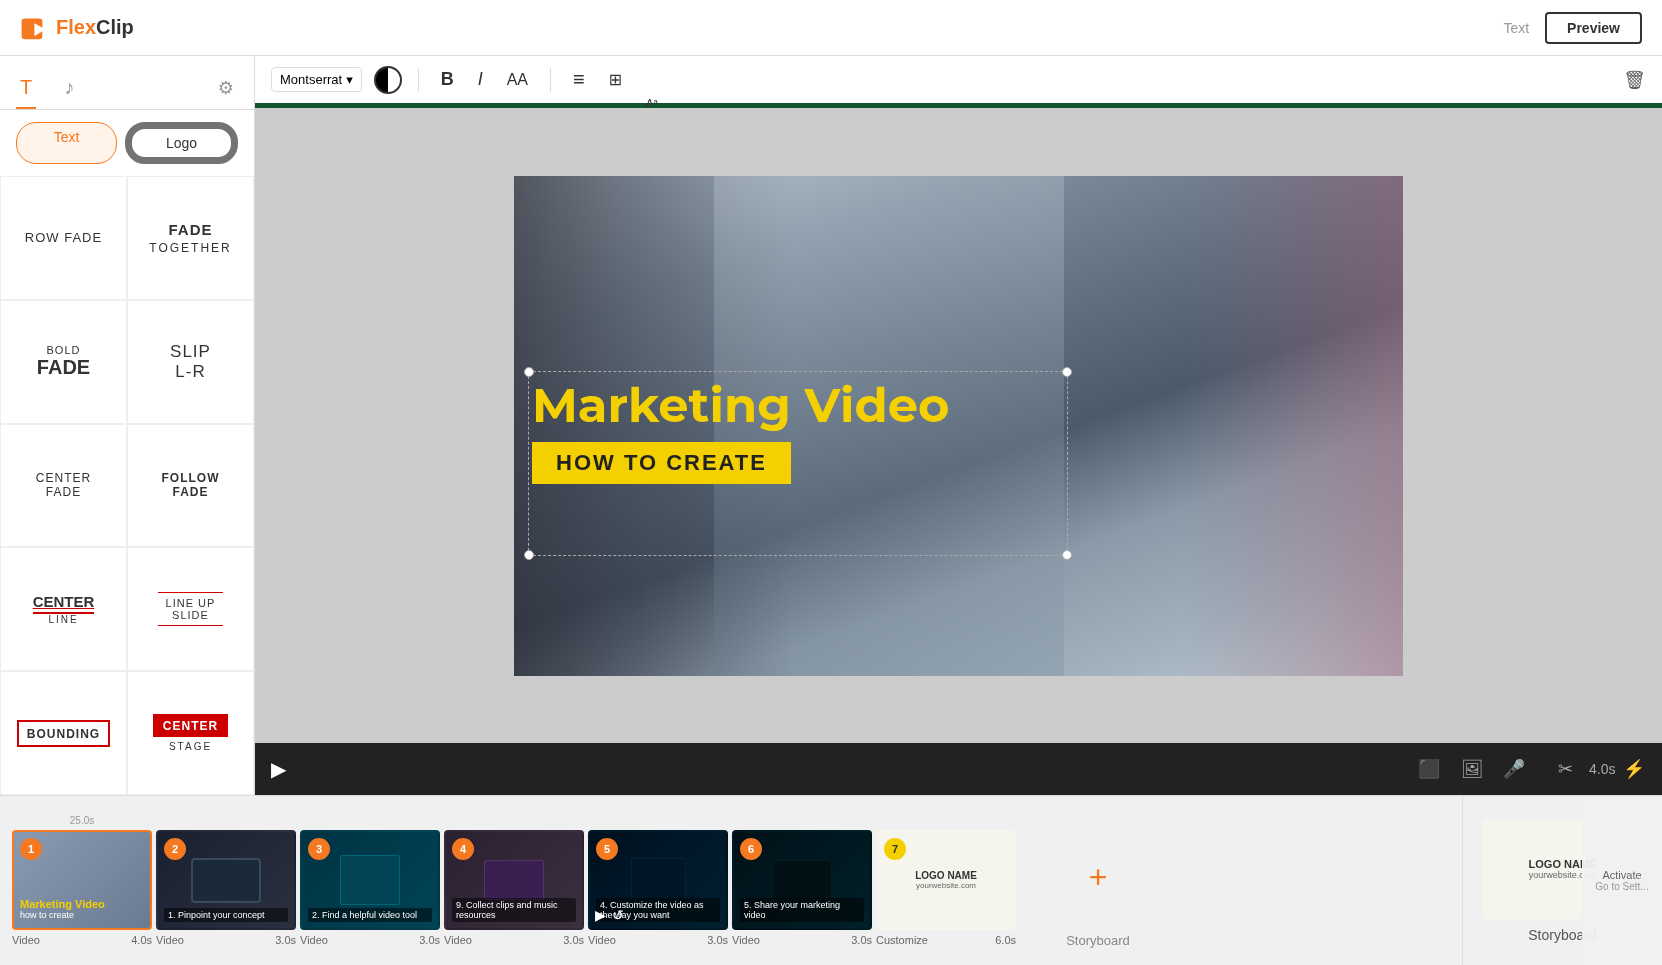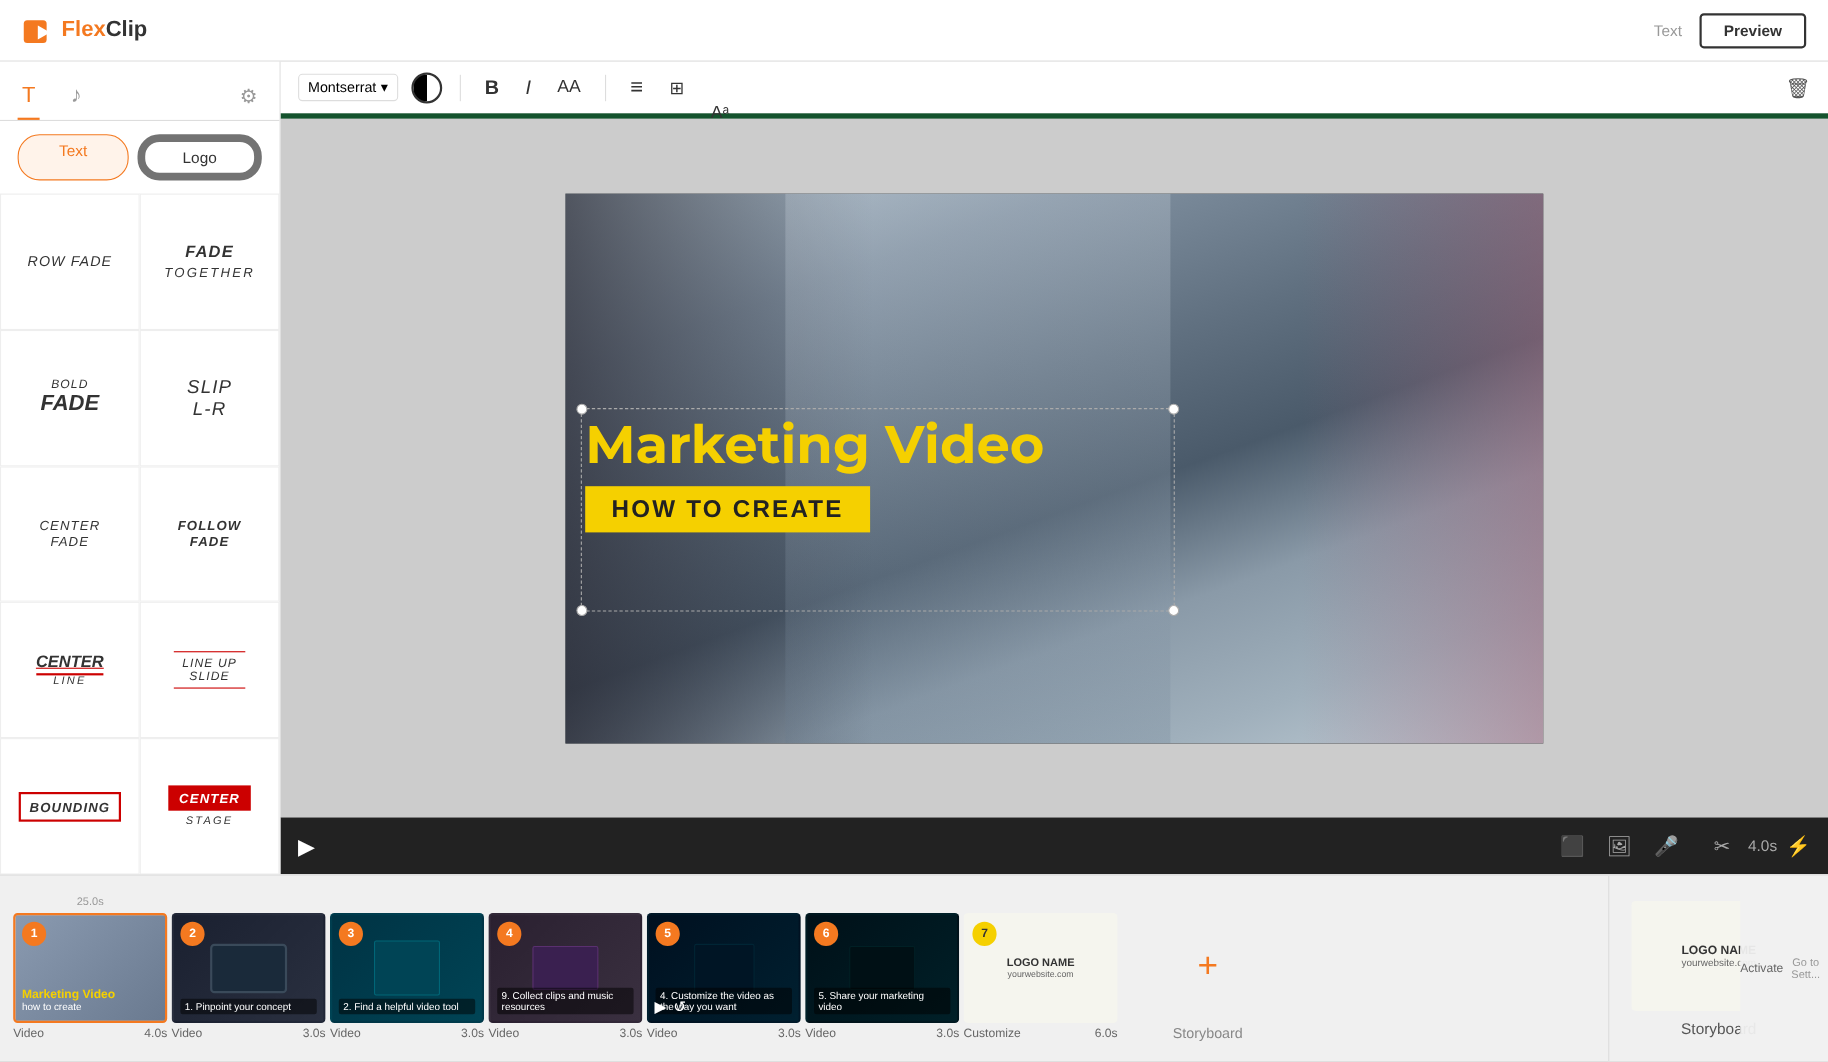--- a/index.html
+++ b/index.html
@@ -107,21 +107,20 @@
     }
 
     
     .style-grid {
       display: grid;
       grid-template-columns: 1fr 1fr;
       gap: 0;
       flex: 1;
       overflow-y: auto;
       background: #f5f5f5;
-      font-style: italic;
     }
     .style-cell {
       background: #fff;
       border: 1px solid #eee;
       display: flex;
       align-items: center;
       justify-content: center;
       min-height: 110px;
       cursor: pointer;
       text-align: center;
@@ -441,21 +440,21 @@
 
     
     .activate-overlay {
       position: absolute;
       right: 0;
       top: 0;
       bottom: 0;
       width: 80px;
       background: rgba(240,240,240,0.95);
       display: flex;
-      flex-direction: row;
+      flex-direction: column;
       align-items: center;
       justify-content: center;
       font-size: 11px;
       color: #666;
       text-align: center;
     }
 
     
     .logo-icon {
       width: 32px;
@@ -587,21 +586,21 @@
         <span>▾</span>
       </div>
       <div class="color-btn"></div>
       <div class="toolbar-sep"></div>
       <button class="toolbar-btn" style="font-weight:900;font-size:18px;">B</button>
       <button class="toolbar-btn" style="font-style:italic;font-size:18px;">I</button>
       <button class="toolbar-btn">AA</button>
       <div class="toolbar-sep"></div>
       <button class="toolbar-btn" style="font-size:20px;">≡</button>
       <button class="toolbar-btn" style="font-size:16px;">⊞</button>
-      <button class="toolbar-btn" style="font-size:16px;margin-top:46px;">Aᵃ</button>
+      <button class="toolbar-btn" style="font-size:11px;margin-top:46px;">Aᵃ</button>
       <button class="delete-btn toolbar-right">🗑</button>
     </div>
 
     <div class="canvas-area">
       <div class="video-canvas">
 
         <div style="position:absolute;inset:0;overflow:hidden;">
 
           <div style="position:absolute;inset:0;background:linear-gradient(160deg,#b0c0cc 0%,#8090a0 20%,#607080 40%,#4a5a6a 55%,#8a9aa8 70%,#a0b0bc 85%,#c0ccd5 100%);"></div>
 

